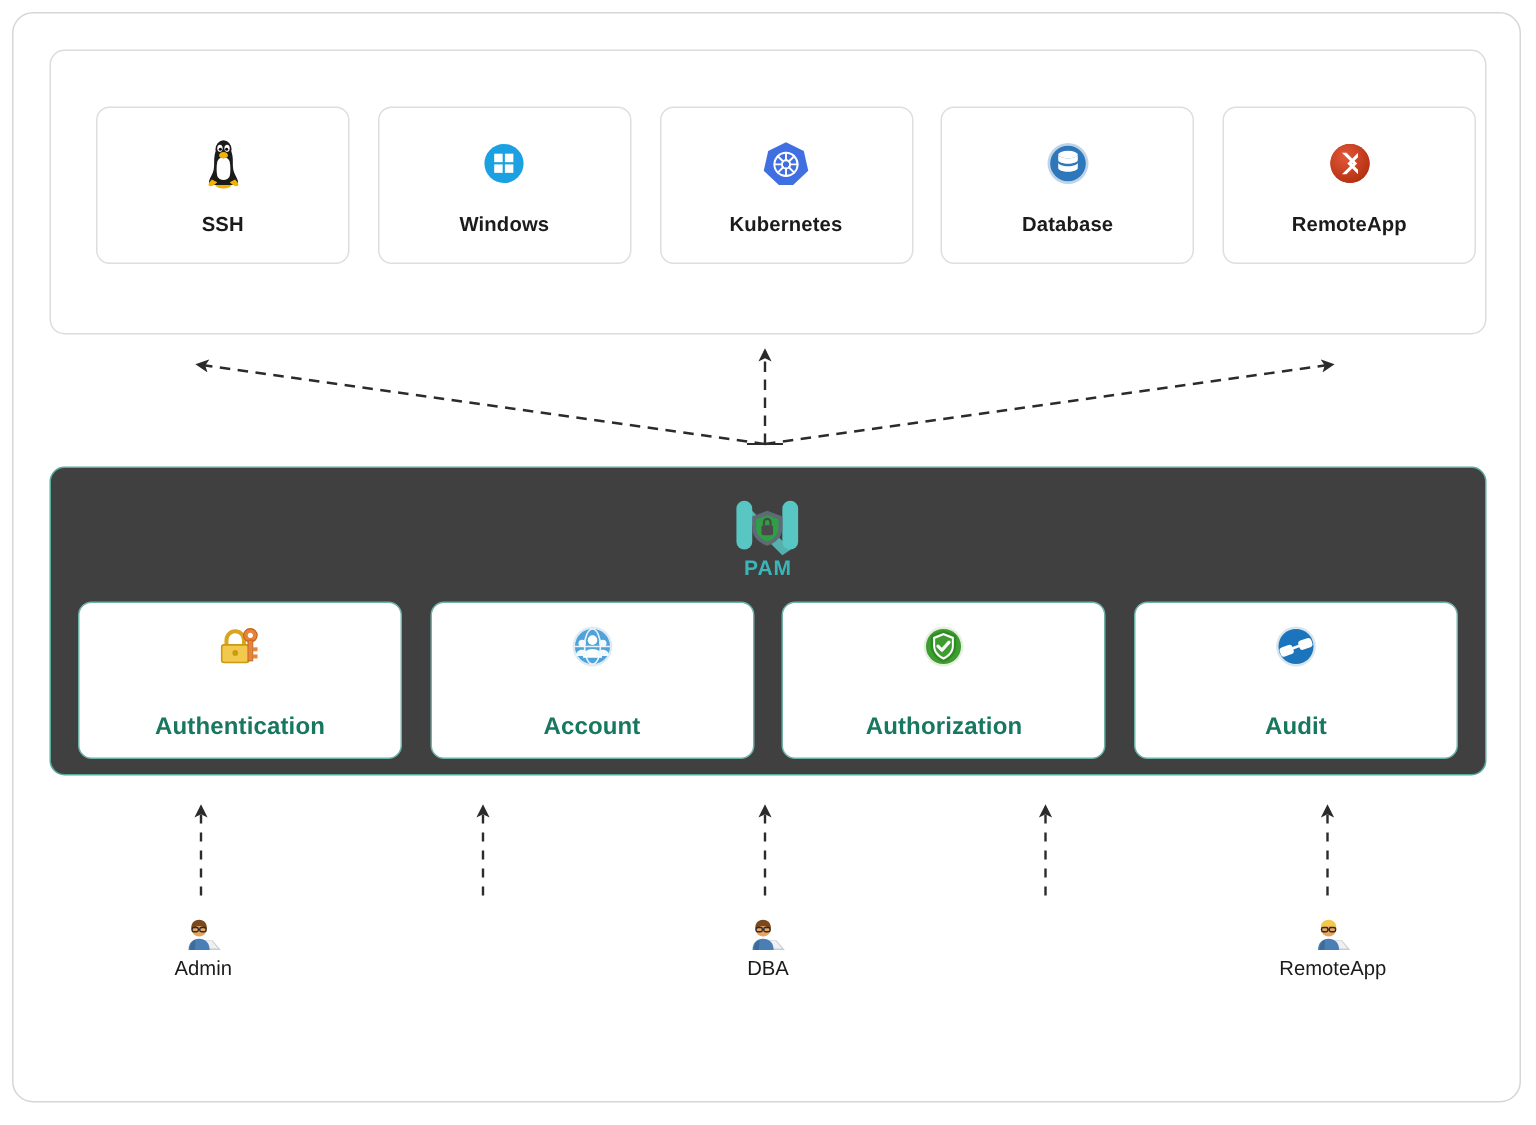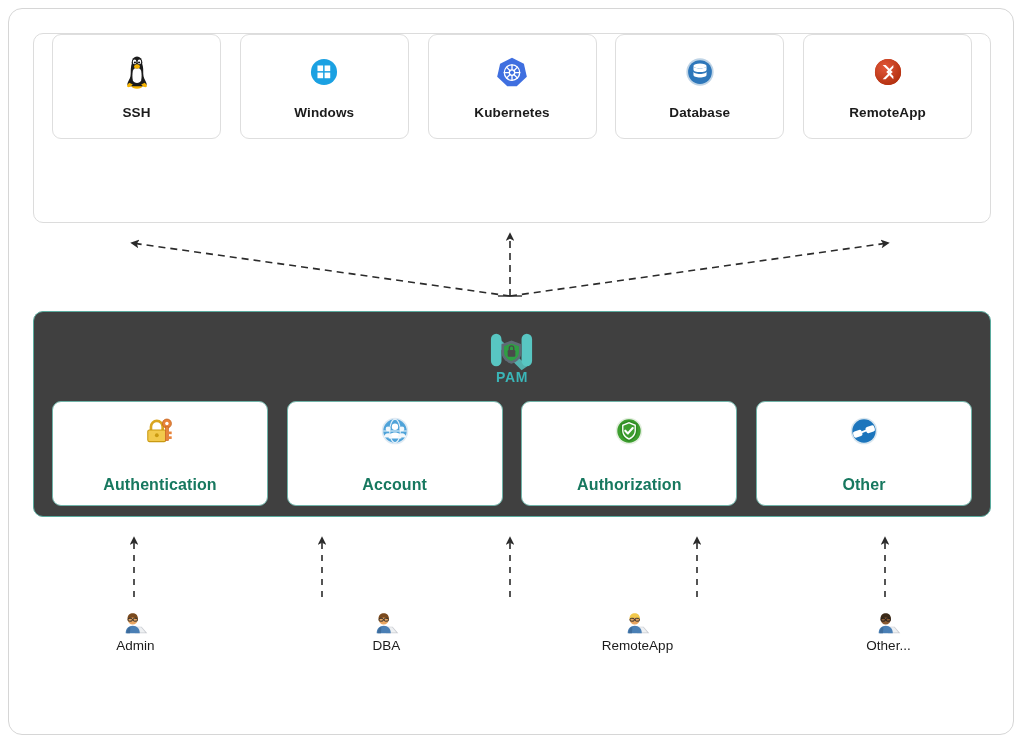--- a/index.html
+++ b/index.html
@@ -24,22 +24,22 @@
   
   .top-panel{
     position:absolute;left:33px;top:33px;
     width:958px;height:190px;
     border:1.5px solid #dcdcdc;
     border-radius:10px;
     background:#fff;
     box-sizing:border-box;
   }
   .resource-row{
-    position:absolute;left:0;top:0;width:100%;height:100%;
-    display:flex;align-items:flex-start;justify-content:space-between;
+    position:absolute;left:12px;top:0;width:100%;height:100%;
+    display:flex;align-items:center;justify-content:space-between;
     padding:0 18px 10px 18px;
     box-sizing:border-box;
   }
   .res-card{
     width:169px;height:105px;
     border:1.5px solid #dedede;
     border-radius:9px;
     background:#fff;
     box-sizing:border-box;
     display:flex;flex-direction:column;
@@ -276,21 +276,21 @@
           <svg viewBox="0 0 64 64" width="34" height="34">
             <circle cx="32" cy="32" r="25" fill="#d8e6ef"></circle>
             <circle cx="32" cy="32" r="22" fill="#1c75bc"></circle>
             <g transform="rotate(-20 32 33)">
               <rect x="11" y="27" width="17" height="12" rx="4" fill="#fff"></rect>
               <rect x="36" y="27" width="17" height="12" rx="4" fill="#fff"></rect>
               <rect x="27" y="31" width="10" height="3.4" fill="#fff"></rect>
             </g>
           </svg>
         </span>
-        <span class="svc-label">Other</span>
+        <span class="svc-label">Audit</span>
       </div>
 
     </div>
   </div>
 
   <div class="users-row">
 
     <div class="user-item">
       <span class="user-icon">
         <svg viewBox="0 0 64 64" width="30" height="30">
@@ -336,36 +336,20 @@
           <path d="M14 22c0-7 5-11 11-11s11 4 11 11c0 2-1 3-2 2-2-2-5-4-9-4s-7 2-9 4c-1 1-2 0-2-2z" fill="#f2c94c"></path>
           <rect x="15" y="22" width="9" height="6" rx="2.4" fill="none" stroke="#2c2c2c" stroke-width="2"></rect>
           <rect x="26" y="22" width="9" height="6" rx="2.4" fill="none" stroke="#2c2c2c" stroke-width="2"></rect>
           <line x1="24" y1="25" x2="26" y2="25" stroke="#2c2c2c" stroke-width="2"></line>
         </svg>
       </span>
       <span class="user-label">RemoteApp</span>
     </div>
 
 
-    <div class="user-item">
-      <span class="user-icon">
-        <svg viewBox="0 0 64 64" width="30" height="30">
-          <path d="M26 40 L44 40 L56 54 L30 54 Z" fill="#c9ccd1"></path>
-          <path d="M28 41 L43 41 L52 52 L33 52 Z" fill="#eef0f2"></path>
-          <path d="M10 54c0-10 6-16 15-16s15 6 15 16z" fill="#4a7fb5"></path>
-          <path d="M17 41c-3 3-5 7-5 13h7l1-13z" fill="#3d6c9c"></path>
-          <circle cx="25" cy="24" r="11" fill="#8a5a32"></circle>
-          <path d="M14 22c0-7 5-11 11-11s11 4 11 11c0 2-1 3-2 2-2-2-5-4-9-4s-7 2-9 4c-1 1-2 0-2-2z" fill="#3b2a18"></path>
-          <rect x="15" y="22" width="9" height="6" rx="2.4" fill="none" stroke="#1c1c1c" stroke-width="2"></rect>
-          <rect x="26" y="22" width="9" height="6" rx="2.4" fill="none" stroke="#1c1c1c" stroke-width="2"></rect>
-          <line x1="24" y1="25" x2="26" y2="25" stroke="#1c1c1c" stroke-width="2"></line>
-        </svg>
-      </span>
-      <span class="user-label">Other...</span>
-    </div>
 
   </div>
 
   <svg class="arrows">
     <defs>
       <marker id="ah" viewBox="0 0 10 10" refX="8" refY="5" markerWidth="5.5" markerHeight="5.5" orient="auto-start-reverse">
         <path d="M0 0 L10 5 L0 10 L2.5 5 Z" fill="#2b2b2b"></path>
       </marker>
     </defs>
 

